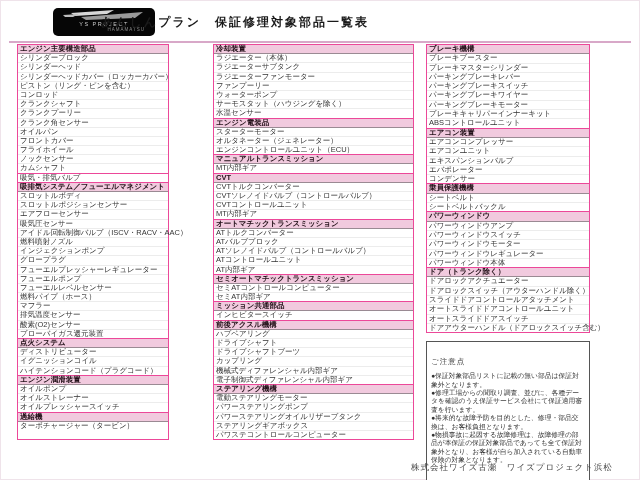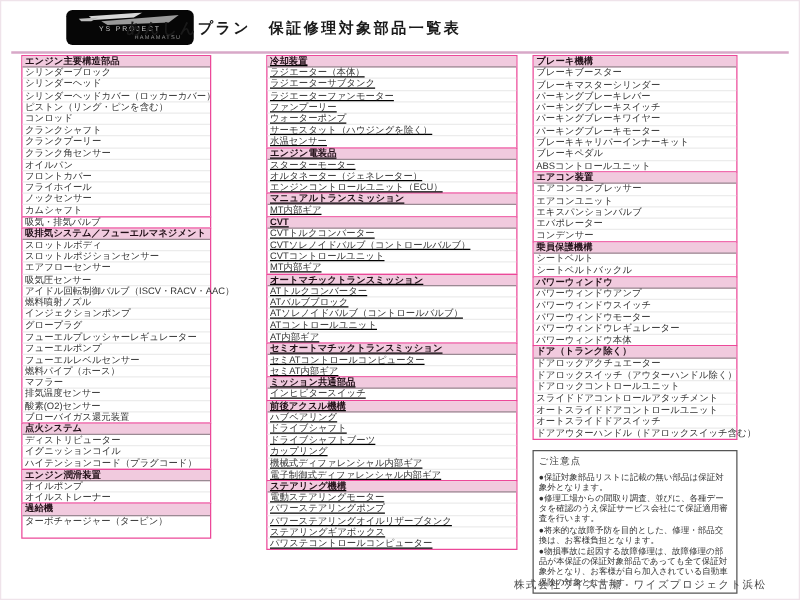--- a/index.html
+++ b/index.html
@@ -17,40 +17,40 @@
   .logo-line1{color:#c9c9c9;font-size:5.5px;line-height:6px;letter-spacing:1.5px;text-align:center;}
   .logo-line2{color:#8f8f8f;font-size:4.5px;line-height:5px;letter-spacing:1px;text-align:right;padding-right:10px;}
   .page-title{
     position:absolute;top:13px;left:100px;right:0;text-align:left;
     font-size:12px;font-weight:bold;letter-spacing:2px;color:#1a1a1a;white-space:nowrap;
   }
   .header-rule{position:absolute;top:40px;left:8px;right:8px;height:2px;background:#d8a8c8;}
   
   .col{position:absolute;top:43px;}
   .col1{left:16px;width:152px;}
-  .col2{left:212px;width:201px;text-decoration:underline;}
+  .col2{left:212px;width:201px;}
   .col3{left:425px;width:164px;}
   .section{border:1px solid #ec4899;margin-top:-1px;background:#fff;}
   .section:first-child{margin-top:0;}
   .col1 .section:last-child{padding-bottom:9px;}
   .row{
     height:8.2px;line-height:8.7px;font-size:7.5px;padding-left:2px;
     white-space:nowrap;color:#333;border-bottom:1px solid #ececec;
   }
   .col3 .row{height:8.3px;line-height:8.8px;}
   .row:last-child{border-bottom:none;}
   .sec-header{
     background:#f1cade;color:#221018;font-weight:bold;
     border-bottom:1px solid #9a8a93;
   }
   .sec-header:last-child{border-bottom:none;}
   
   .notice{
     border:1px solid #555;margin-top:8px;min-height:90px;box-sizing:border-box;
-    padding:3px 4px;background:#fff;
+    padding:15px 4px;background:#fff;
   }
   .notice-title{font-size:7.5px;color:#333;margin-bottom:5px;letter-spacing:1px;}
   .notice-item{font-size:6.8px;line-height:8.4px;color:#333;}
   
   .footer{
     position:absolute;top:461px;right:26px;font-size:8.5px;color:#444;
     letter-spacing:1px;white-space:nowrap;
   }
 </style>
 </head>
@@ -113,20 +113,21 @@
       <div class="section">
         <div class="row sec-header">点火システム</div>
         <div class="row">ディストリビューター</div>
         <div class="row">イグニッションコイル</div>
         <div class="row">ハイテンションコード（プラグコード）</div>
       </div>
       <div class="section">
         <div class="row sec-header">エンジン潤滑装置</div>
         <div class="row">オイルポンプ</div>
         <div class="row">オイルストレーナー</div>
+        <div class="row">オイルプレッシャースイッチ</div>
       </div>
       <div class="section">
         <div class="row sec-header">過給機</div>
         <div class="row">ターボチャージャー（タービン）</div>
       </div>
     </div>
   <div class="col col2" id="col-1">
       <div class="section">
         <div class="row sec-header">冷却装置</div>
         <div class="row">ラジエーター（本体）</div>
@@ -194,21 +195,20 @@
     <div id="col-2">
         <div class="section">
           <div class="row sec-header">ブレーキ機構</div>
           <div class="row">ブレーキブースター</div>
           <div class="row">ブレーキマスターシリンダー</div>
           <div class="row">パーキングブレーキレバー</div>
           <div class="row">パーキングブレーキスイッチ</div>
           <div class="row">パーキングブレーキワイヤー</div>
           <div class="row">パーキングブレーキモーター</div>
           <div class="row">ブレーキキャリパーインナーキット</div>
-          <div class="row">ブレーキペダル</div>
           <div class="row">ABSコントロールユニット</div>
         </div>
         <div class="section">
           <div class="row sec-header">エアコン装置</div>
           <div class="row">エアコンコンプレッサー</div>
           <div class="row">エアコンユニット</div>
           <div class="row">エキスパンションバルブ</div>
           <div class="row">エバポレーター</div>
           <div class="row">コンデンサー</div>
         </div>
@@ -222,21 +222,20 @@
           <div class="row">パワーウィンドウアンプ</div>
           <div class="row">パワーウィンドウスイッチ</div>
           <div class="row">パワーウィンドウモーター</div>
           <div class="row">パワーウィンドウレギュレーター</div>
           <div class="row">パワーウィンドウ本体</div>
         </div>
         <div class="section">
           <div class="row sec-header">ドア（トランク除く）</div>
           <div class="row">ドアロックアクチュエーター</div>
           <div class="row">ドアロックスイッチ（アウターハンドル除く）</div>
-          <div class="row">ドアロックコントロールユニット</div>
           <div class="row">スライドドアコントロールアタッチメント</div>
           <div class="row">オートスライドドアコントロールユニット</div>
           <div class="row">オートスライドドアスイッチ</div>
           <div class="row">ドアアウターハンドル（ドアロックスイッチ含む）</div>
         </div>
       </div>
     <div class="notice">
       <div class="notice-title">ご注意点</div>
       <div id="notice-items">
           <div class="notice-item">●保証対象部品リストに記載の無い部品は保証対象外となります。</div>

